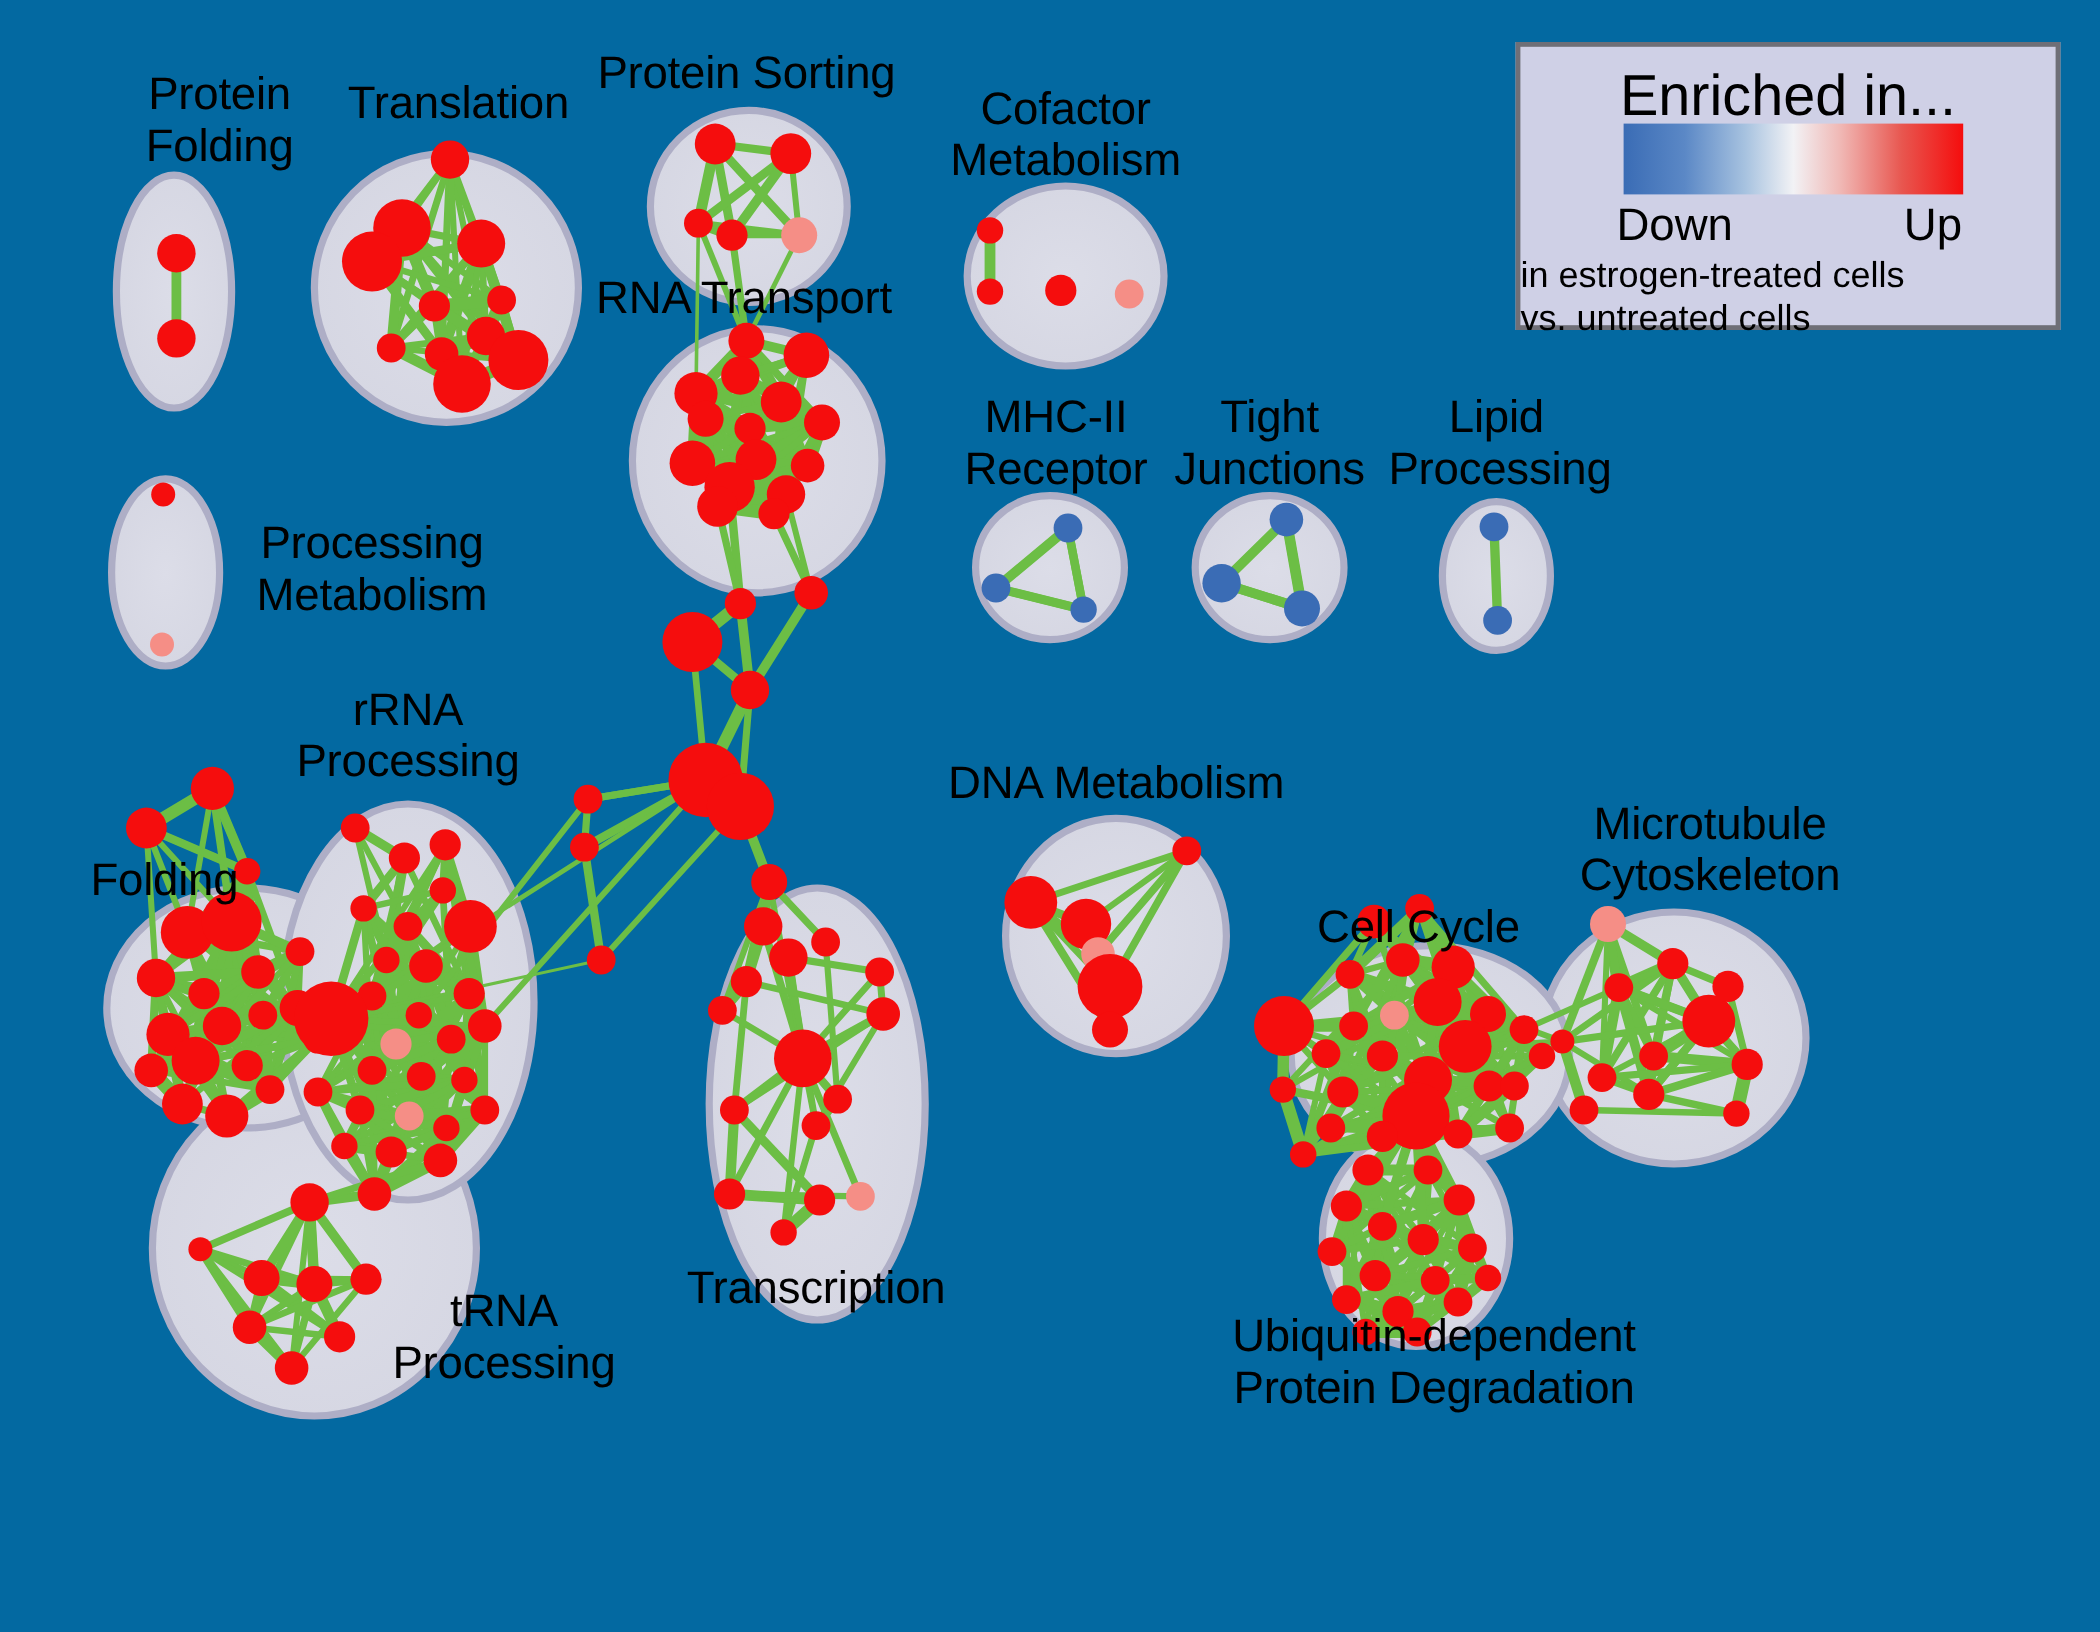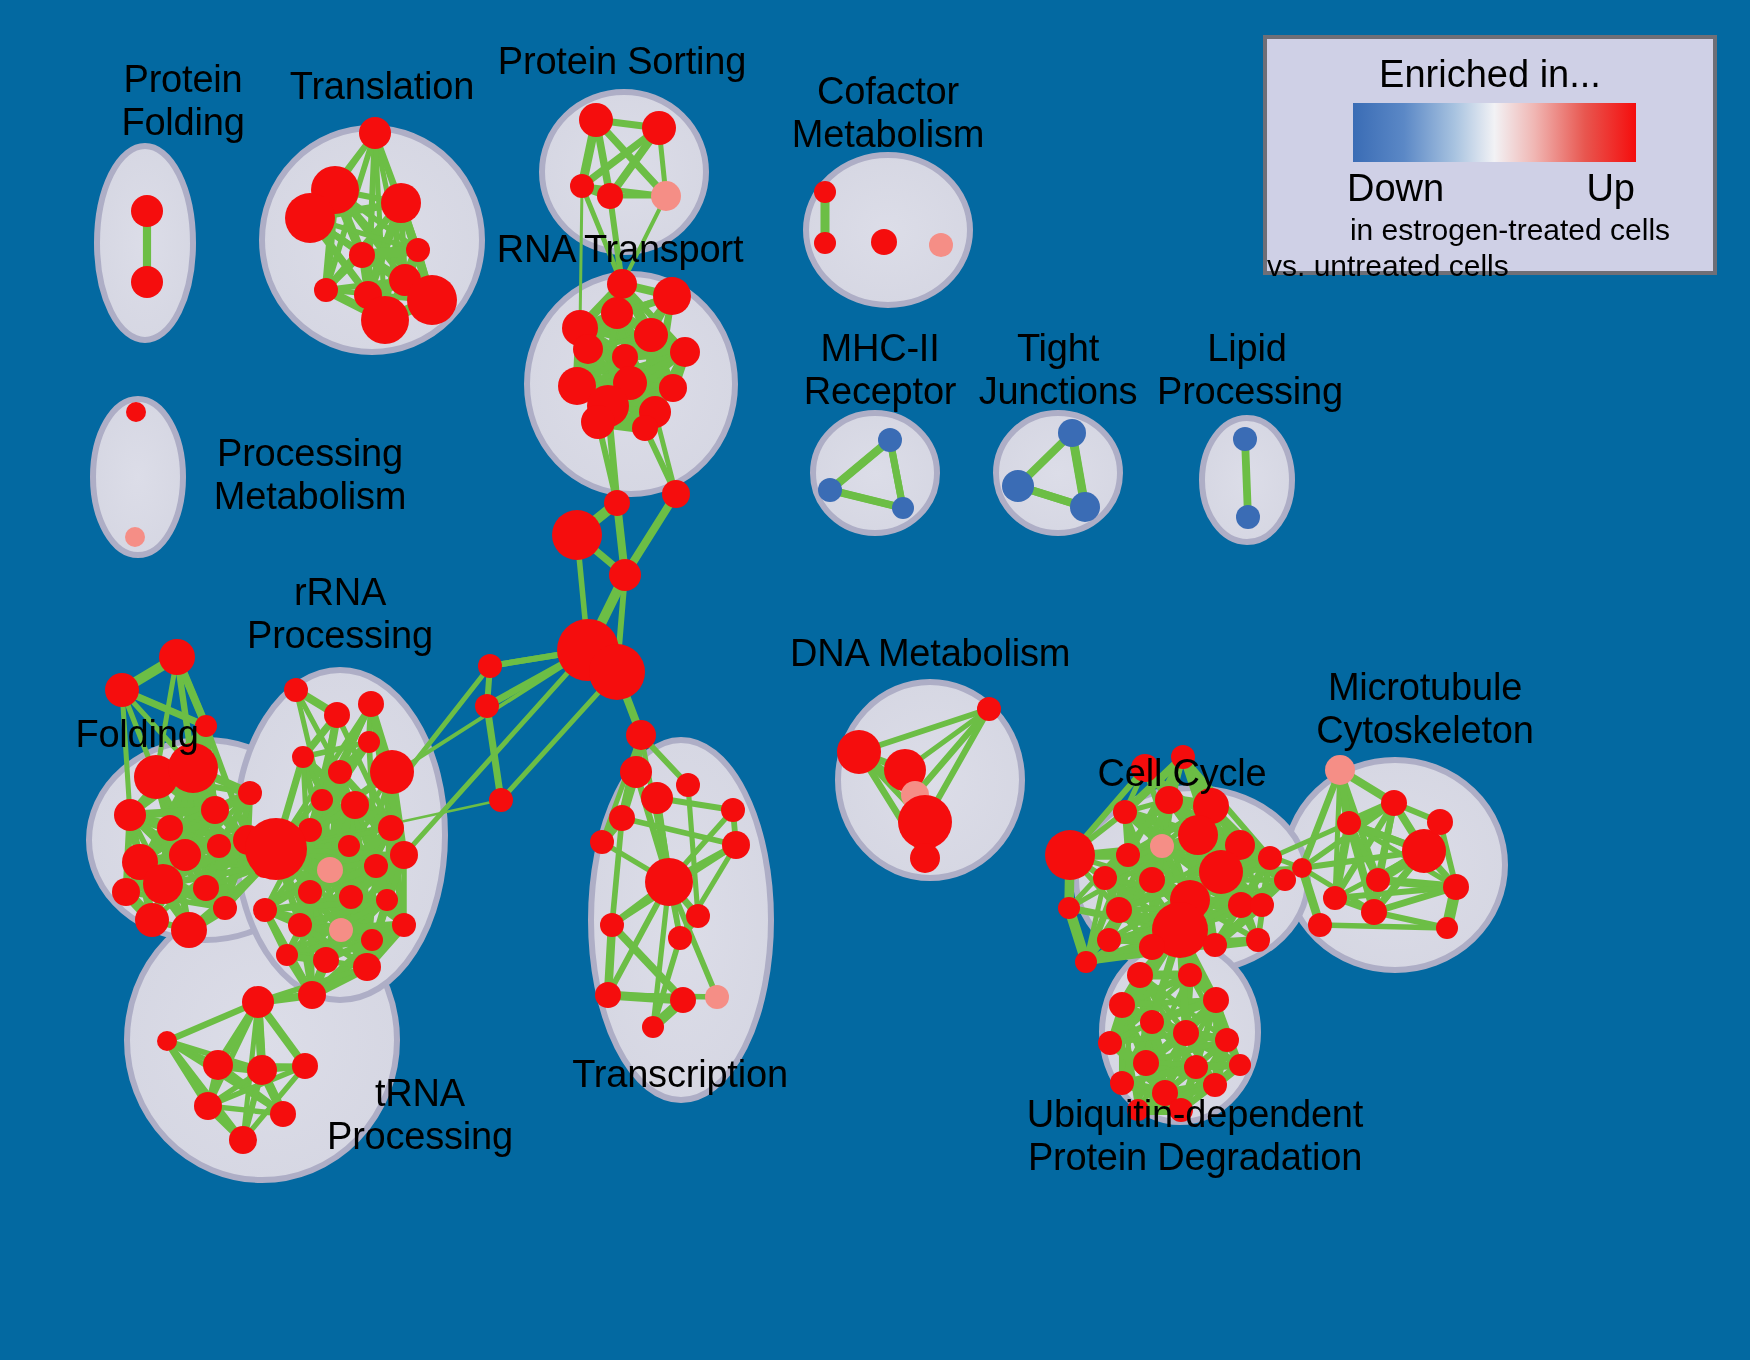--- a/index.html
+++ b/index.html
@@ -27,30 +27,30 @@
   #legend{
     position:absolute;
     left:1263px; top:35px;
     width:454px; height:240px;
     background:#cfd0e6;
     border:4px solid #6f6f77;
     box-sizing:border-box;
   }
   #legend-title{
     position:absolute; left:0; right:0; top:14px;
-    text-align:center; font-size:38px; color:#000;
+    text-align:center; font-size:48px; color:#000;
   }
   #legend-bar{
     position:absolute; left:86px; top:64px;
     width:283px; height:59px;
     background:linear-gradient(to right,#3a6cb5 0%,#5b88c6 18%,#a8c3e0 36%,#f2f2f5 50%,#f0b7b4 64%,#e8564f 82%,#f50d0d 100%);
   }
   #legend-down{position:absolute; left:80px; top:128px; font-size:38px;}
   #legend-up{position:absolute; right:78px; top:128px; font-size:38px;}
-  #legend-sub1{position:absolute; left:0; right:0; top:174px; text-align:center; font-size:30px;padding-left:40px;}
+  #legend-sub1{position:absolute; left:0; right:0; top:174px; font-size:30px;}
   #legend-sub2{position:absolute; left:0; right:0; top:210px; text-align:left; font-size:30px;}
 </style>
 </head>
 <body>
 
 <div id="stage">
 
   <svg id="net" viewBox="0 0 1750 1360">
     <defs>
       <radialGradient id="hullGrad" cx="50%" cy="50%" r="60%">

